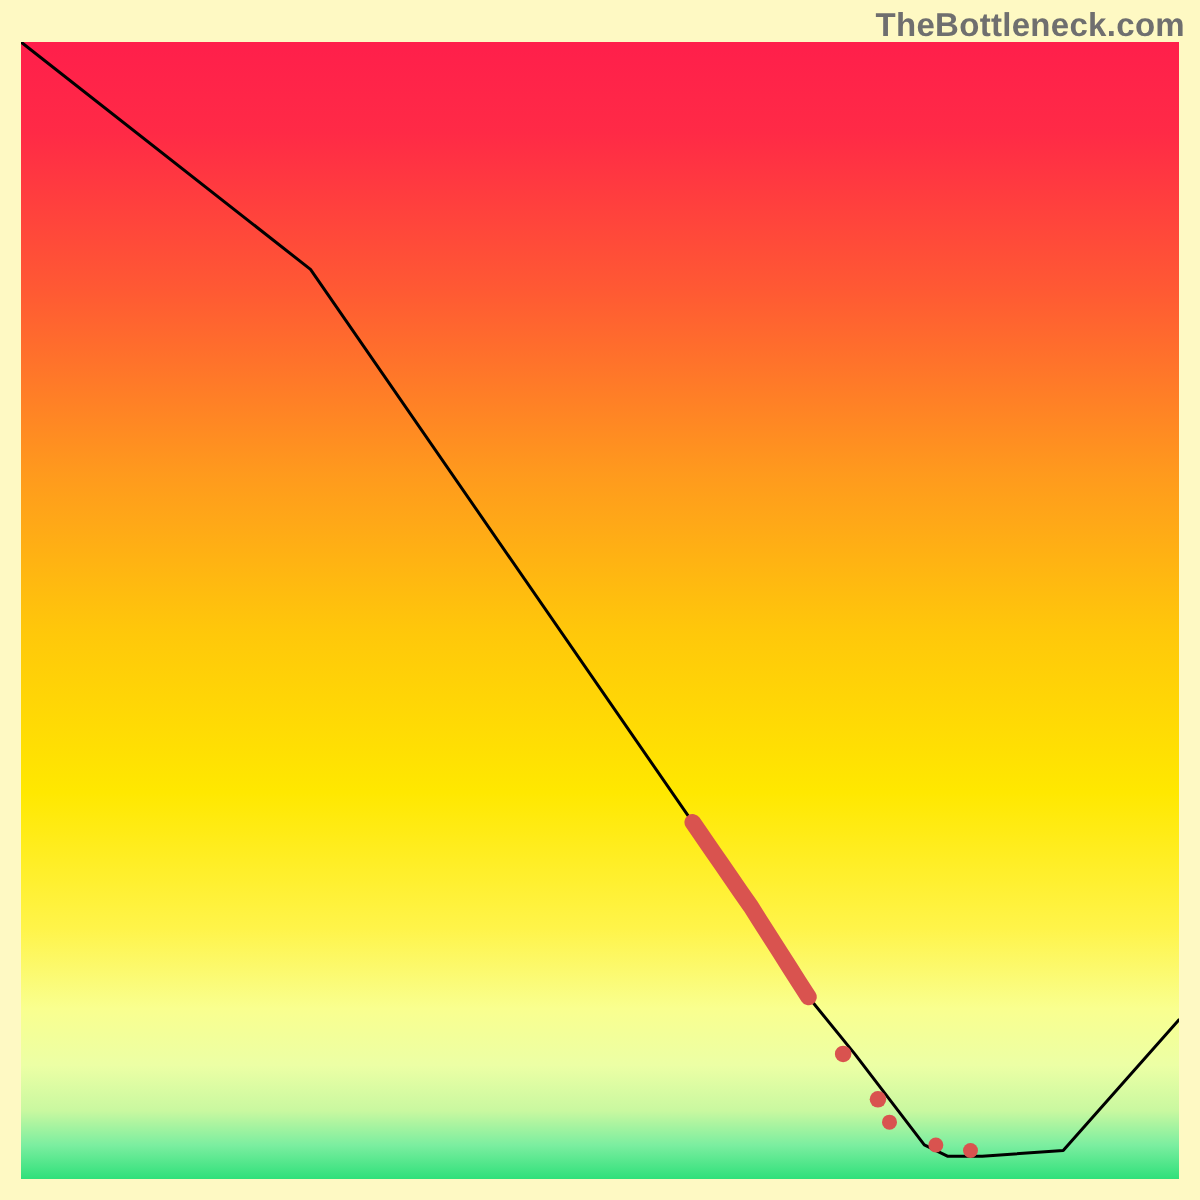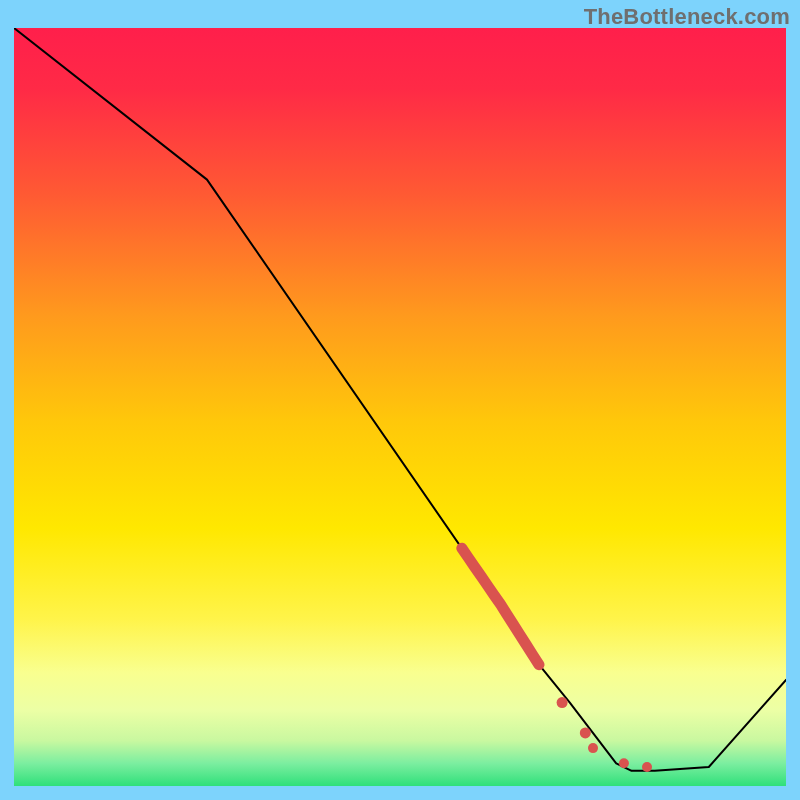--- a/index.html
+++ b/index.html
@@ -10,21 +10,21 @@
     background: #000;
     overflow: hidden;
     font-family: Arial, Helvetica, sans-serif;
   }
   .frame {
     position: absolute;
     top: 0;
     left: 0;
     width: 800px;
     height: 800px;
-    background: #7dd3fc;
+    background: #fef9c3;
   }
   .watermark {
     position: absolute;
     top: 4px;
     right: 10px;
     color: #6f6f6f;
     font-size: 22px;
     font-weight: 600;
     letter-spacing: 0.2px;
     z-index: 20;

